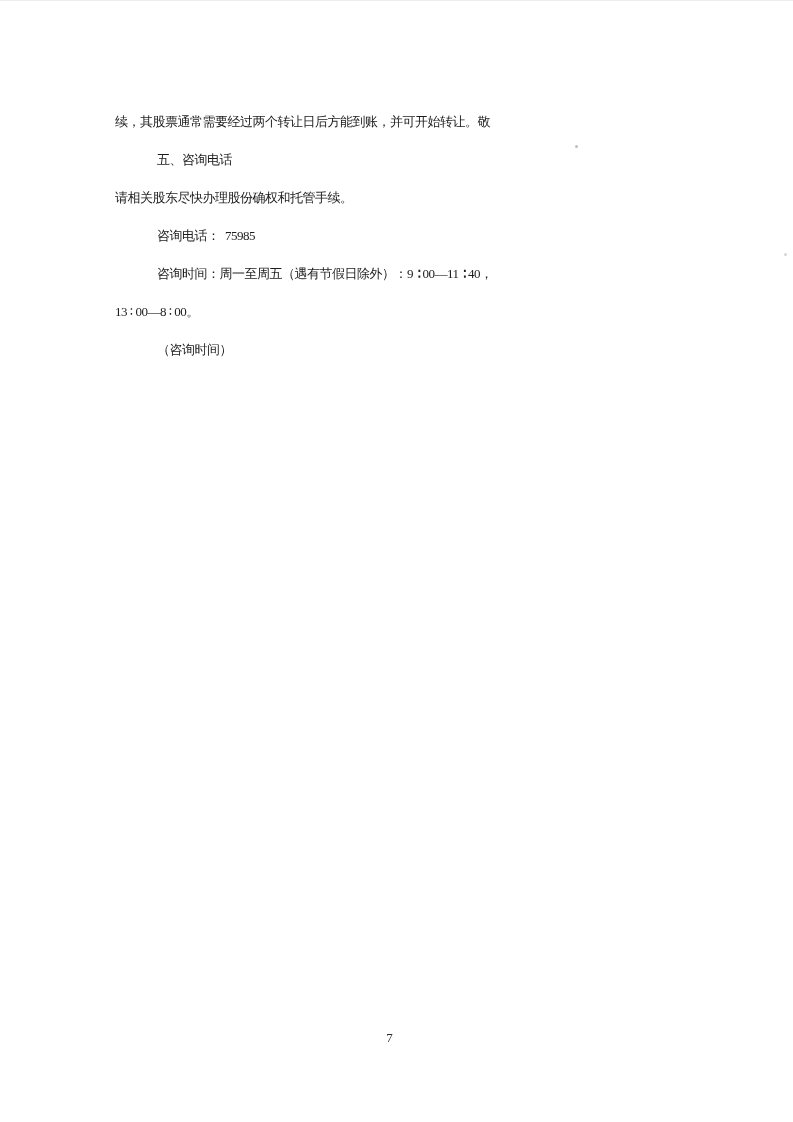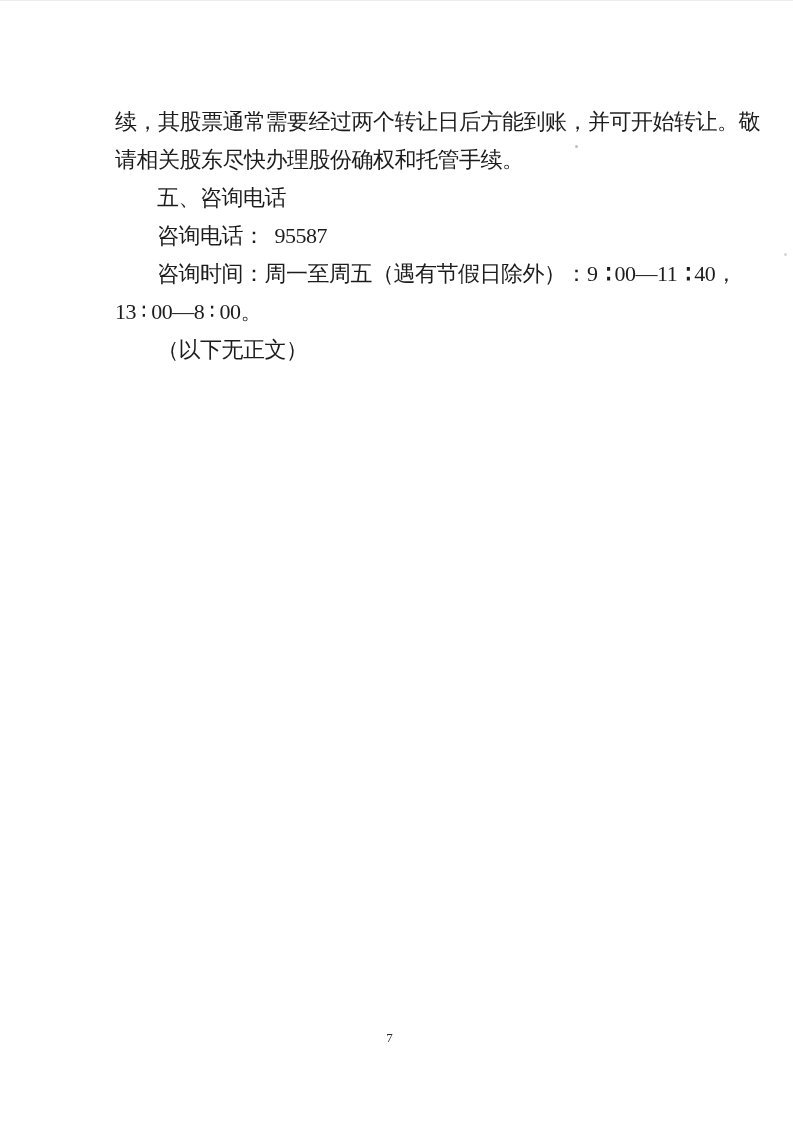--- a/index.html
+++ b/index.html
@@ -28,21 +28,21 @@
   }
   .textblock {
     position: absolute;
     left: 115px;
     top: 103px;
     width: 590px;
   }
   .line {
     height: 38px;
     line-height: 38px;
-    font-size: 22px;
+    font-size: 13px;
     letter-spacing: -0.5px;
     white-space: pre;
   }
   .indent {
     padding-left: 42px;
   }
   .page-number {
     position: absolute;
     top: 1030px;
     left: 0;
@@ -61,25 +61,25 @@
   .speck-2 { left: 784px; top: 253px; width: 3px; height: 3px; opacity: .35; }
 </style>
 </head>
 <body>
 
 <div class="page">
   <div class="top-edge"></div>
 
   <main class="textblock">
     <div class="line">续，其股票通常需要经过两个转让日后方能到账，并可开始转让。敬</div>
+    <div class="line indent">五、咨询电话</div>
     <div class="line">请相关股东尽快办理股份确权和托管手续。</div>
-    <div class="line indent">五、咨询电话</div>
-    <div class="line indent">咨询电话：  95587</div>
+    <div class="line indent">咨询电话：  75985</div>
     <div class="line indent">咨询时间：周一至周五（遇有节假日除外）：9 ∶ 00—11 ∶ 40，</div>
     <div class="line">13 ∶ 00—8 ∶ 00。</div>
-    <div class="line indent">（以下无正文）</div>
+    <div class="line indent">（咨询时间）</div>
   </main>
 
   <div class="page-number">7</div>
 
   <div class="speck speck-1"></div>
   <div class="speck speck-2"></div>
 </div>
 
 </body></html>

